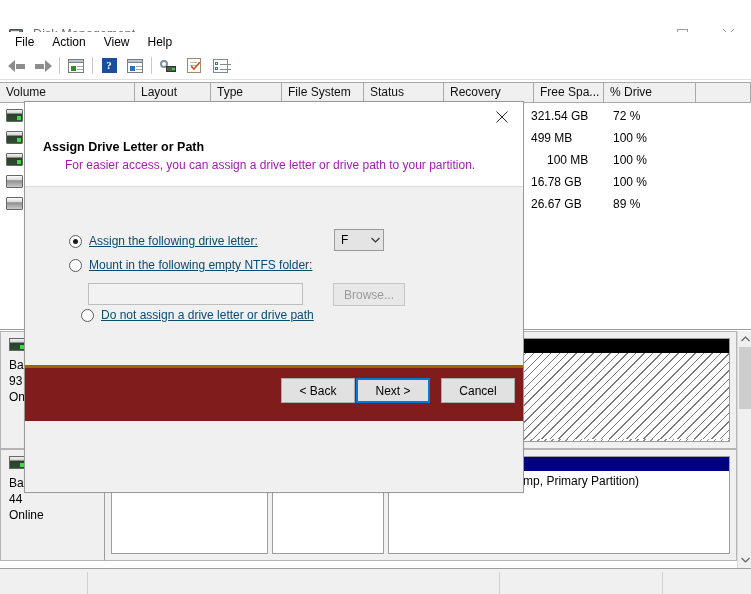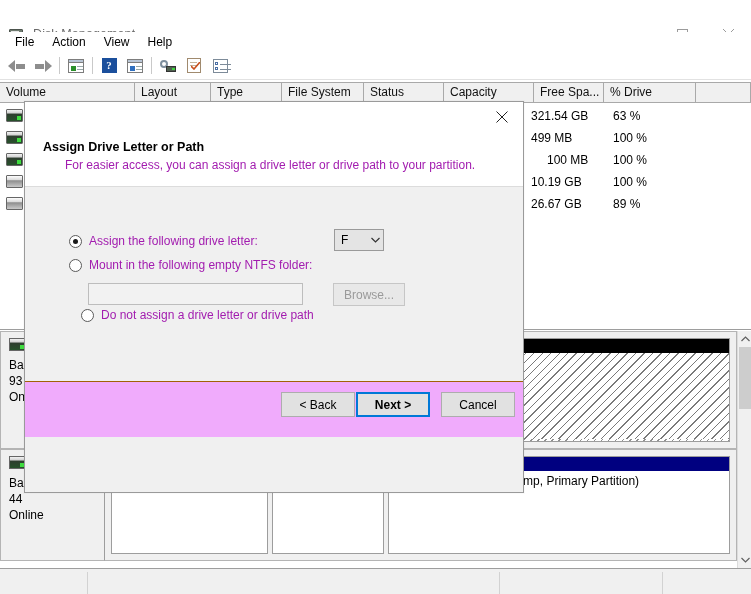--- a/index.html
+++ b/index.html
@@ -195,38 +195,38 @@
   .dlg-body { position: relative; height: 250px; background: #f0f0f0; }
   .opt-row { position: absolute; display: flex; align-items: center; }
   .radio {
     width: 13px; height: 13px; border-radius: 50%; border: 1px solid #5a5a5a;
     background: #ffffff; position: relative; flex: none; margin-right: 7px;
   }
   .radio.on::after {
     content: ""; position: absolute; left: 3px; top: 3px; width: 5px; height: 5px;
     border-radius: 50%; background: #1a1a1a;
   }
-  .opt-label { font-size: 12px; color: #a21caf; white-space: nowrap; }
+  .opt-label { font-size: 12px; color: #0c4a6e; white-space: nowrap; text-decoration: underline; }
   .combo {
     position: absolute; width: 50px; height: 22px; background: #e4e4e4;
     border: 1px solid #9a9a9a; display: flex; align-items: center; padding-left: 6px;
     font-size: 12px;
   }
   .combo .cv { flex: 1; }
   .combo .chev { width: 16px; display: flex; align-items: center; justify-content: center; color: #333; }
   .textbox {
     position: absolute; height: 22px; background: #f2f2f2; border: 1px solid #bdbdbd;
   }
   .btn {
     background: #e1e1e1; border: 1px solid #adadad; font-size: 12px; color: #000;
     display: flex; align-items: center; justify-content: center;
   }
   .btn.disabled { color: #9a9a9a; background: #e8e8e8; border-color: #c6c6c6; }
-  .btn.focus { border: 2px solid #0078d7; background: #e1e1e1; font-weight: bold; }
-  .dlg-footer { position: absolute; left: 0; bottom: 0; width: 100%; height: 56px; background: #f0abfc; border-top: 1px solid #a16207; }
+  .btn.focus { border: 2px solid #0078d7; background: #e1e1e1; }
+  .dlg-footer { position: absolute; left: 0; bottom: 16px; width: 100%; height: 56px; background: #7f1d1d; border-top: 3px solid #a16207; }
   .dlg-footer .btn { position: absolute; top: 10px; width: 74px; height: 25px; }
 </style>
 </head>
 <body>
 
 <div id="app">
 
   <div class="titlebar">
     <div class="title-icon">
       <div class="body"></div>
@@ -318,34 +318,34 @@
       </div>
     </div>
   </div>
 
   <div class="vol-header">
     <div class="cell" style="width:135px">Volume</div>
     <div class="cell" style="width:76px">Layout</div>
     <div class="cell" style="width:71px">Type</div>
     <div class="cell" style="width:82px">File System</div>
     <div class="cell" style="width:80px">Status</div>
-    <div class="cell" style="width:90px">Capacity</div>
+    <div class="cell" style="width:90px">Recovery</div>
     <div class="cell" style="width:70px">Free Spa...</div>
     <div class="cell" style="width:92px">% Drive</div>
     <div class="cell" style="width:55px"></div>
   </div>
 
   <div class="vol-list">
     <div class="vol-row" style="top:2px">
       <div class="vol-ico green">
           <div class="sh"></div>
           <div class="led"></div>
         </div>
       <div class="vol-cell" style="position:absolute;left:531px;width:70px">321.54 GB</div>
-      <div class="vol-cell" style="position:absolute;left:613px;width:80px">63 %</div>
+      <div class="vol-cell" style="position:absolute;left:613px;width:80px">72 %</div>
     </div>
     <div class="vol-row" style="top:24px">
       <div class="vol-ico green">
           <div class="sh"></div>
           <div class="led"></div>
         </div>
       <div class="vol-cell" style="position:absolute;left:531px;width:70px">499 MB</div>
       <div class="vol-cell" style="position:absolute;left:613px;width:80px">100 %</div>
     </div>
     <div class="vol-row" style="top:46px">
@@ -353,21 +353,21 @@
           <div class="sh"></div>
           <div class="led"></div>
         </div>
       <div class="vol-cell" style="position:absolute;left:547px;width:70px">100 MB</div>
       <div class="vol-cell" style="position:absolute;left:613px;width:80px">100 %</div>
     </div>
     <div class="vol-row" style="top:68px">
       <div class="vol-ico gray">
           <div class="sh"></div>
         </div>
-      <div class="vol-cell" style="position:absolute;left:531px;width:70px">10.19 GB</div>
+      <div class="vol-cell" style="position:absolute;left:531px;width:70px">16.78 GB</div>
       <div class="vol-cell" style="position:absolute;left:613px;width:80px">100 %</div>
     </div>
     <div class="vol-row" style="top:90px">
       <div class="vol-ico gray">
           <div class="sh"></div>
         </div>
       <div class="vol-cell" style="position:absolute;left:531px;width:70px">26.67 GB</div>
       <div class="vol-cell" style="position:absolute;left:613px;width:80px">89 %</div>
     </div>
   </div>

